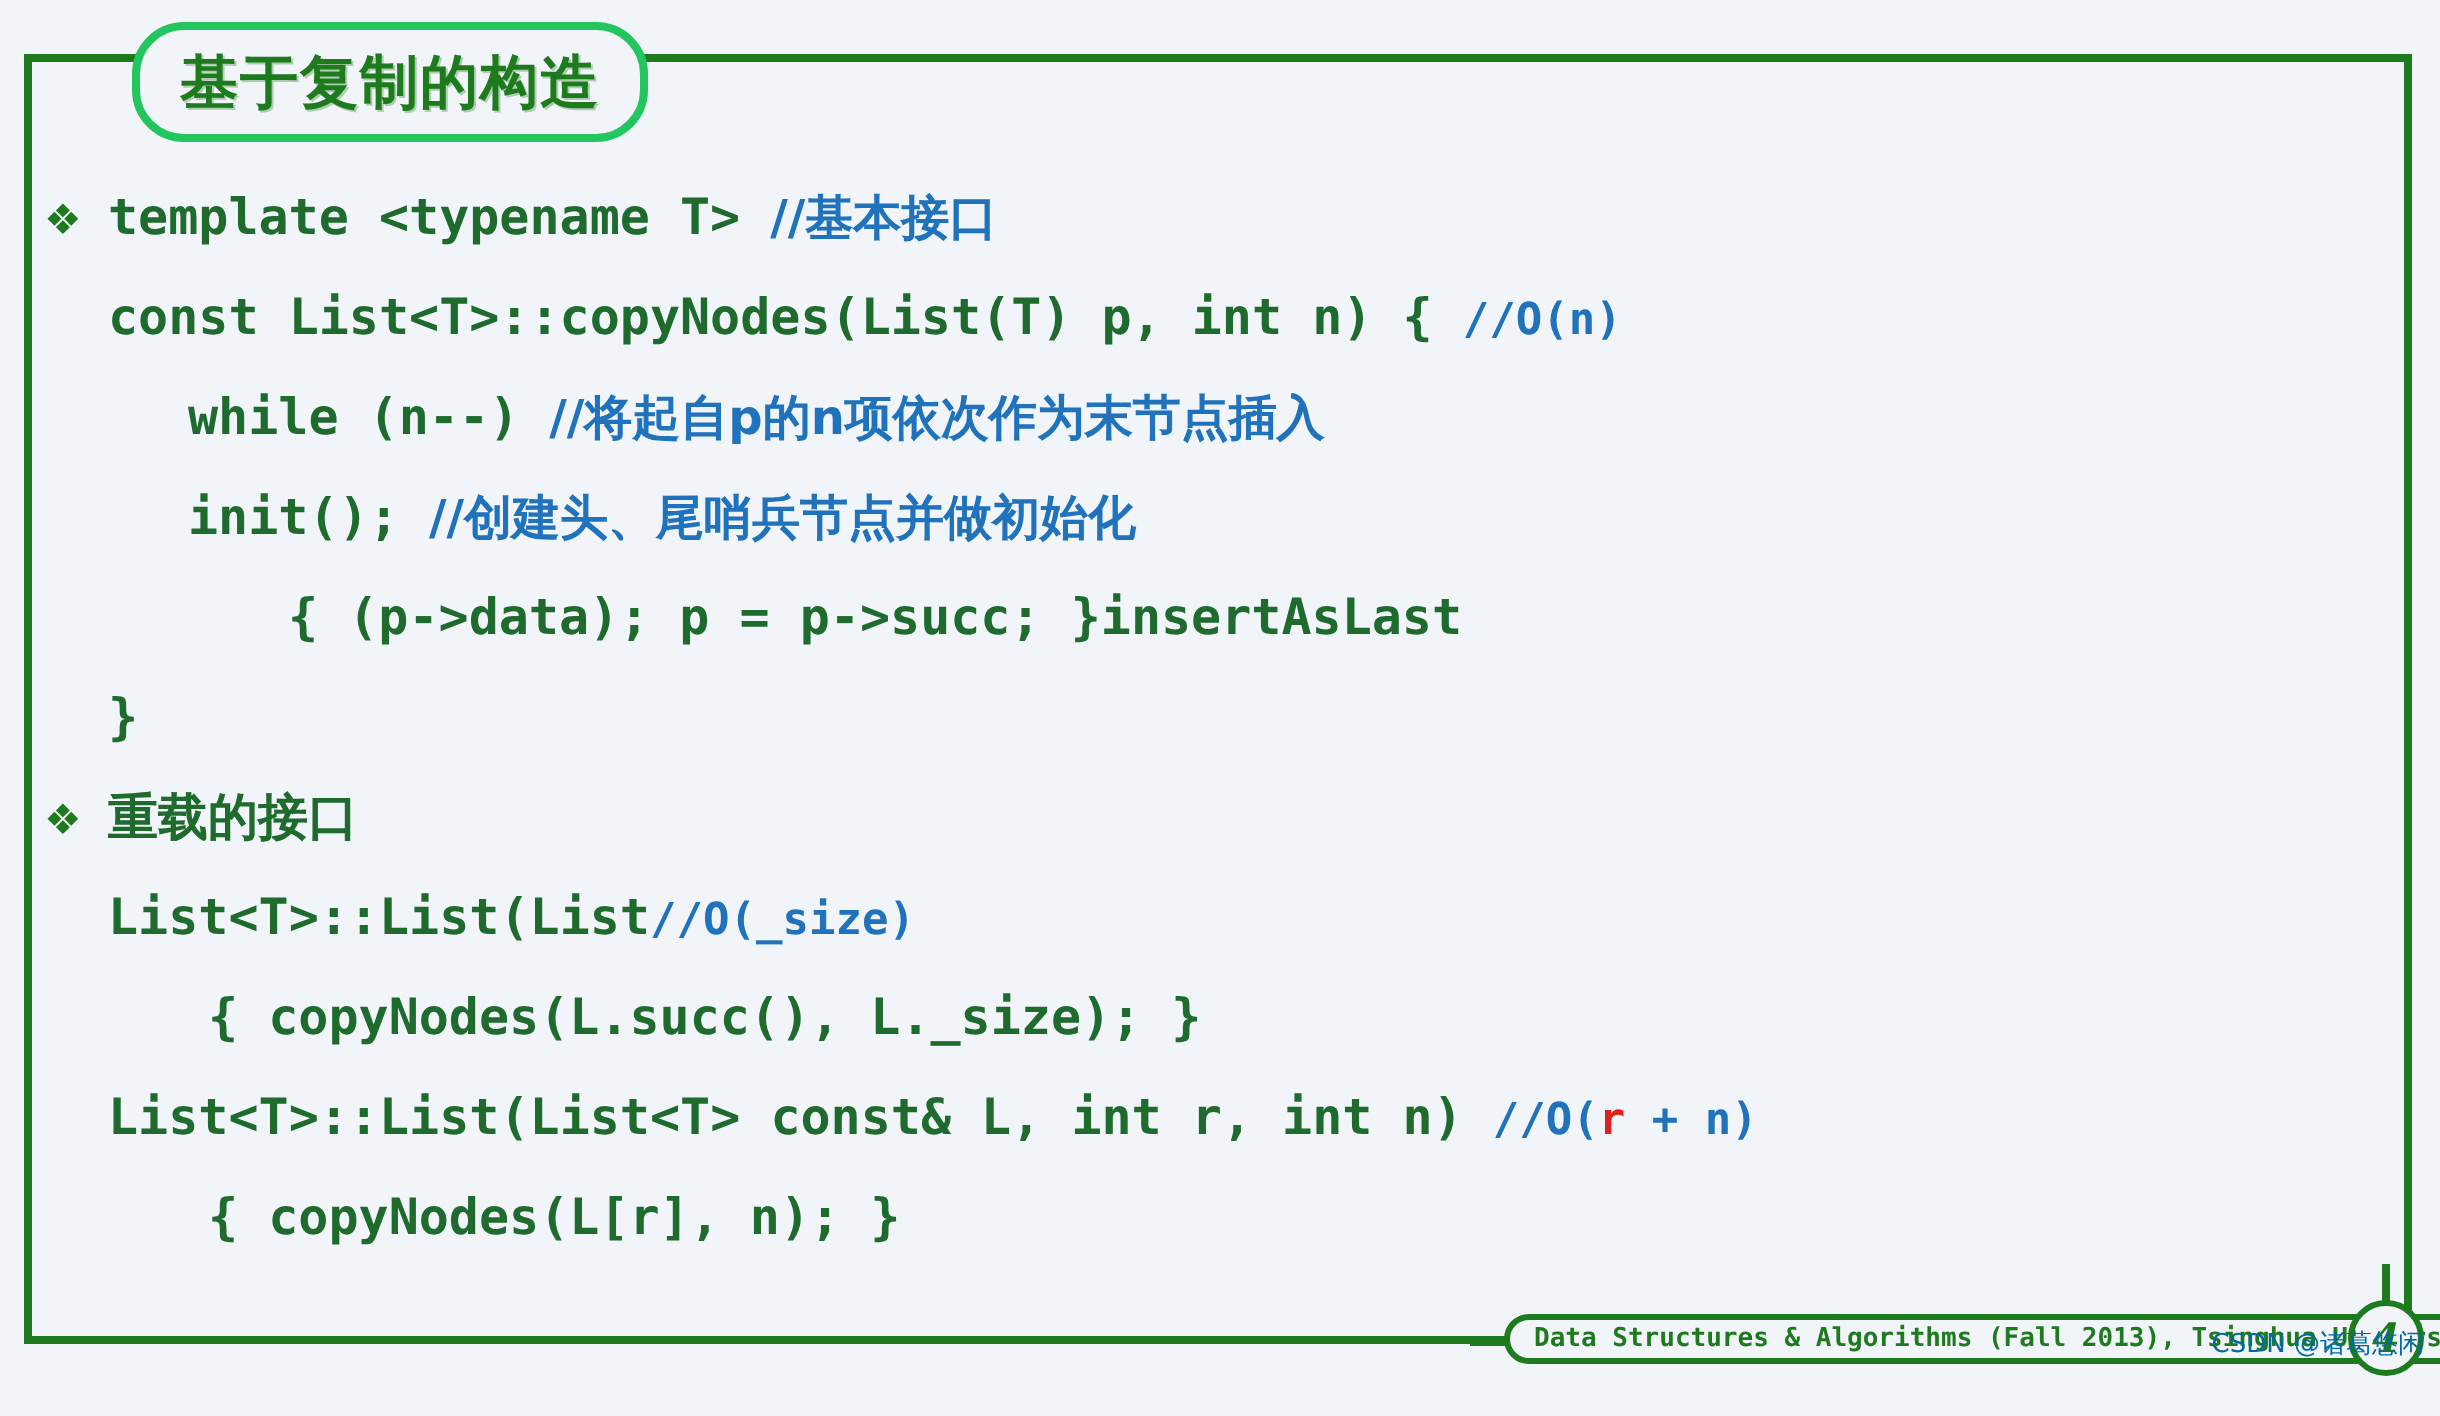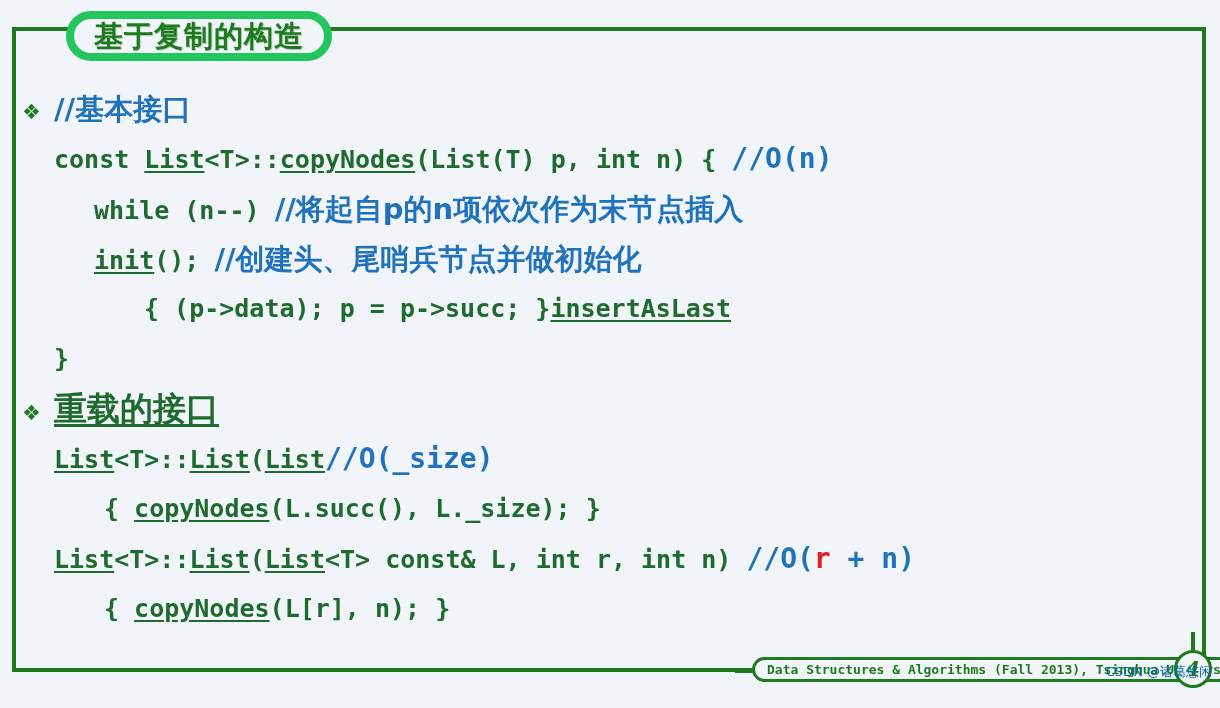--- a/index.html
+++ b/index.html
@@ -30,26 +30,26 @@
     height: 645px;
     border: 4px solid #1d7a1d;
     background: transparent;
   }
 
   
   #title-pill {
     position: absolute;
     left: 66px;
     top: 11px;
-    height: 50px;
+    height: 60px;
     padding: 0 20px;
     display: flex;
     align-items: center;
     justify-content: center;
-    border: 8px solid #22c55e;
+    border: 4px solid #22c55e;
     border-radius: 26px;
     background: #f1f5f9;
     z-index: 5;
   }
   #title-pill .title-text {
     font-family: "DejaVu Sans", sans-serif;
     font-weight: bold;
     font-size: 29px;
     line-height: 1;
     color: #1d7a1d;
@@ -93,45 +93,43 @@
   .code {
     font-family: "DejaVu Sans Mono", monospace;
     font-weight: bold;
     font-size: 25px;
     color: #1f6b2e;
     white-space: pre;
   }
   .comment {
     font-family: "DejaVu Sans Mono", monospace;
     font-weight: bold;
-    font-size: 28px;
+    font-size: 22px;
     color: #1f72bb;
     white-space: pre;
   }
   .cn {
     font-family: "DejaVu Sans", sans-serif;
     font-weight: bold;
-    font-size: 29px;
+    font-size: 24px;
     color: #1f72bb;
     white-space: pre;
   }
   .cn-green {
     font-family: "DejaVu Sans", sans-serif;
     font-weight: bold;
-    font-size: 33px;
+    font-size: 25px;
     color: #1f6b2e;
     white-space: pre;
-    text-decoration: underline;
     text-underline-offset: 4px;
   }
   .red {
     color: #e02020;
   }
   .u {
-    text-decoration: underline;
     text-underline-offset: 3px;
   }
 
   
   #footer-rule {
     position: absolute;
     left: 735px;
     top: 669px;
     width: 450px;
     height: 4px;
@@ -210,21 +208,21 @@
   <div id="frame"></div>
 
   <div id="title-pill">
     <span class="title-text">基于复制的构造</span>
   </div>
 
   <div id="content">
 
     <div class="line ind0">
       <span class="bullet-mark">❖</span>
-      <span class="cn">//基本接口</span>
+      <span class="code">template &lt;typename T&gt; </span><span class="cn">//基本接口</span>
     </div>
 
     <div class="line ind1">
       <span class="code">const </span><span class="code u">List</span><span class="code">&lt;T&gt;::</span><span class="code u">copyNodes</span><span class="code">(List(T) p, int n) { </span><span class="comment">//O(n)</span>
     </div>
 
     <div class="line ind1" style="padding-left:80px;">
       <span class="code">while (n--) </span><span class="cn">//将起自p的n项依次作为末节点插入</span>
     </div>
 

